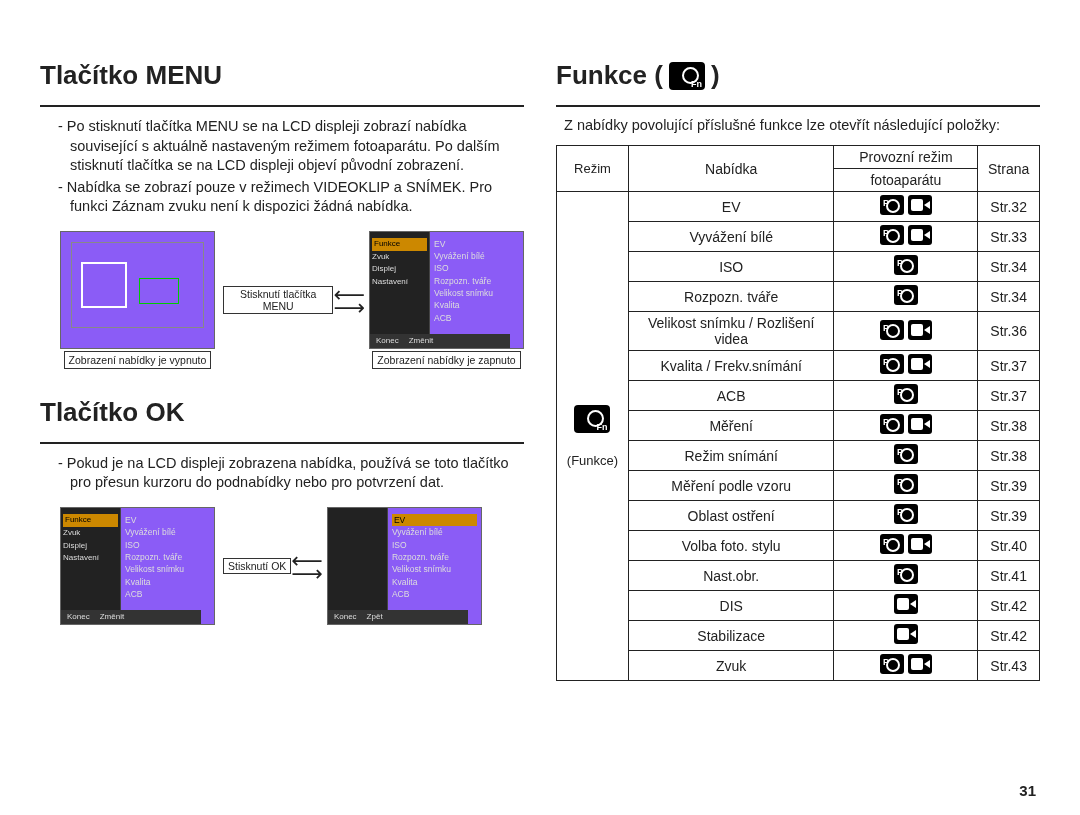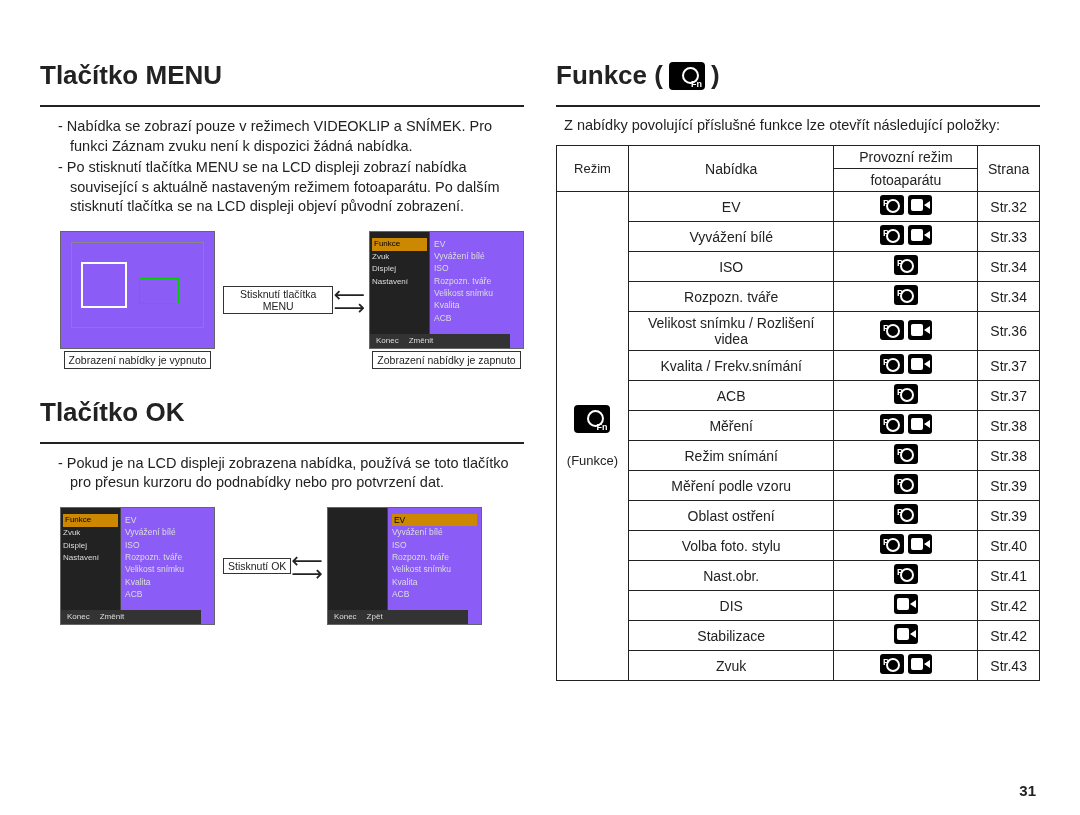--- a/index.html
+++ b/index.html
@@ -50,22 +50,22 @@
 </head>
 <body>
 
 <div class="page">
 
   <div class="col">
 
     <h1>Tlačítko MENU</h1>
 
     <div class="bullet-list">
+      <div class="bullet">Po stisknutí tlačítka MENU se na LCD displeji zobrazí nabídka související s aktuálně nastaveným režimem fotoaparátu. Po dalším stisknutí tlačítka se na LCD displeji objeví původní zobrazení.</div>
       <div class="bullet">Nabídka se zobrazí pouze v režimech VIDEOKLIP a SNÍMEK. Pro funkci Záznam zvuku není k dispozici žádná nabídka.</div>
-      <div class="bullet">Po stisknutí tlačítka MENU se na LCD displeji zobrazí nabídka související s aktuálně nastaveným režimem fotoaparátu. Po dalším stisknutí tlačítka se na LCD displeji objeví původní zobrazení.</div>
     </div>
 
     <div class="screens-row">
       <div class="step-col">
         <div class="screen photo-screen">
           <div class="faces"></div>
           <div class="af"></div>
         </div>
         <div class="btn-box">Zobrazení nabídky je vypnuto</div>
       </div>

